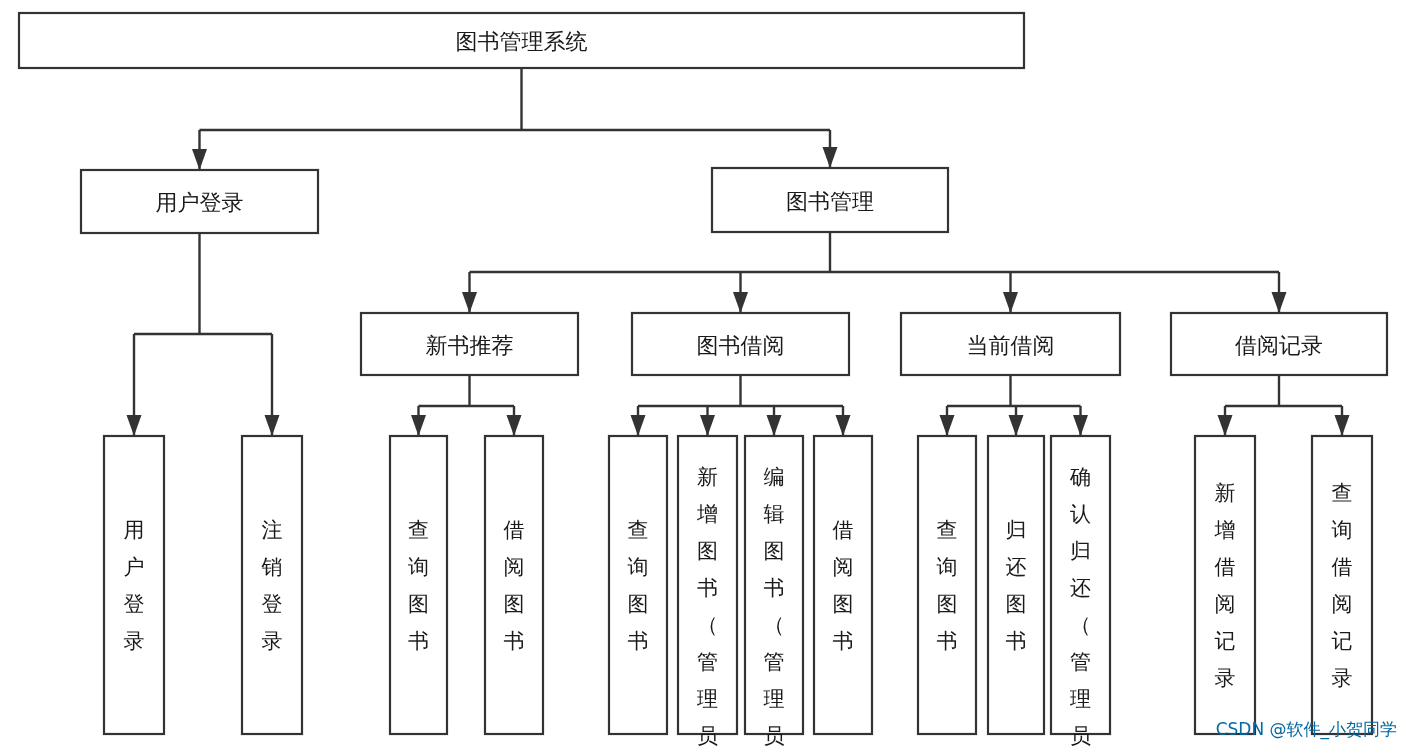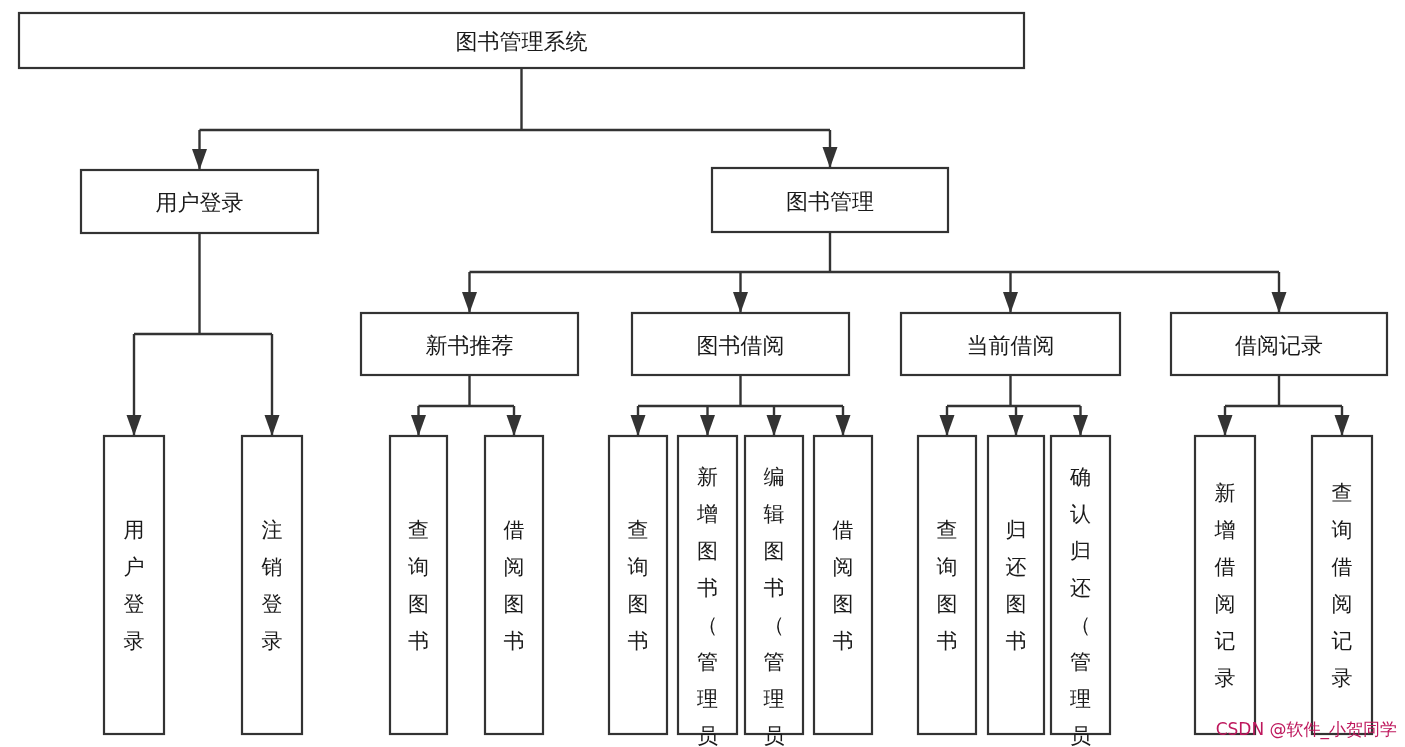--- a/index.html
+++ b/index.html
@@ -53,21 +53,21 @@
   .arrow-head {
     fill: #333333;
     stroke: none;
   }
   .watermark {
     position: absolute;
     right: 8px;
     bottom: 6px;
     font-family: "DejaVu Sans", "Liberation Sans", sans-serif;
     font-size: 17px;
-    color: #be185d;
+    color: #0369a1;
     white-space: nowrap;
     pointer-events: none;
     user-select: none;
   }
   
 </style>
 </head>
 <body>
 
 <div id="diagram-root">

